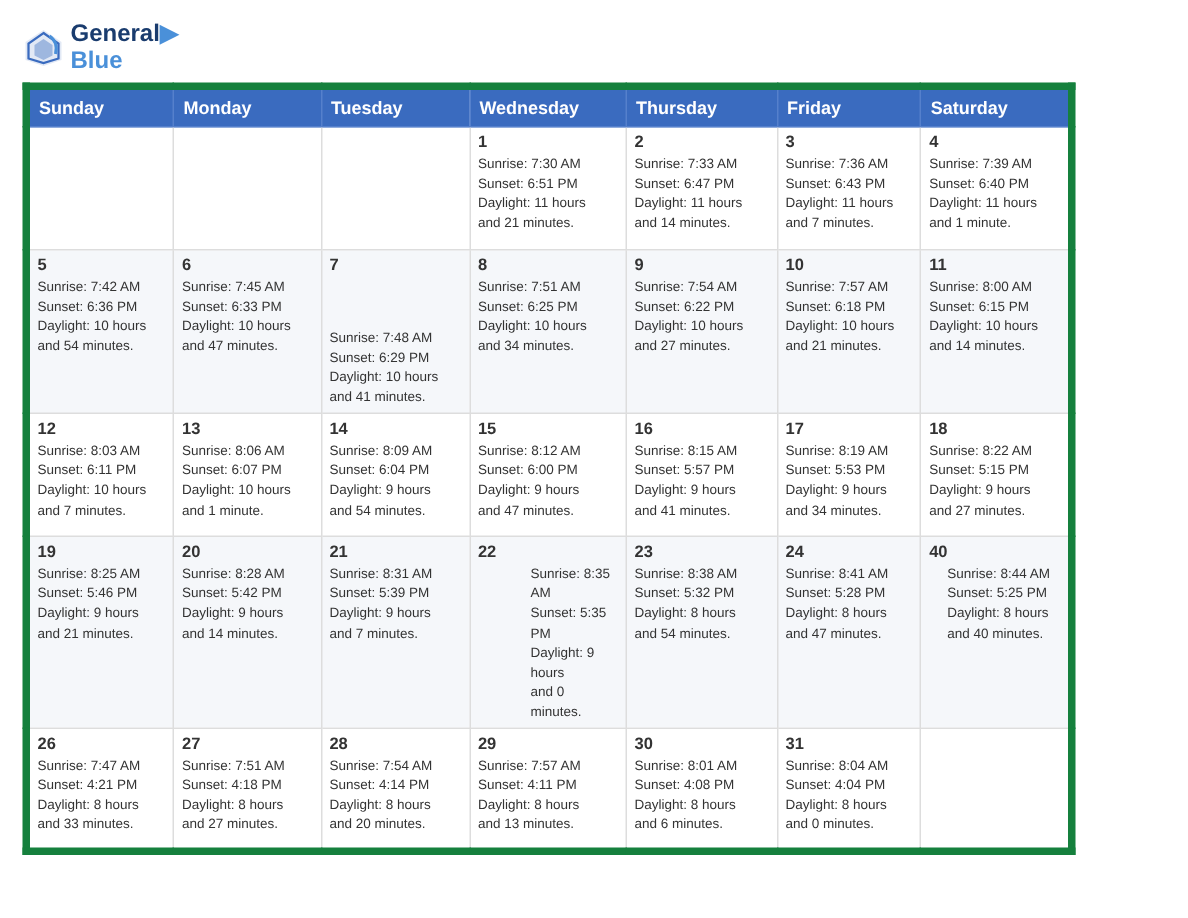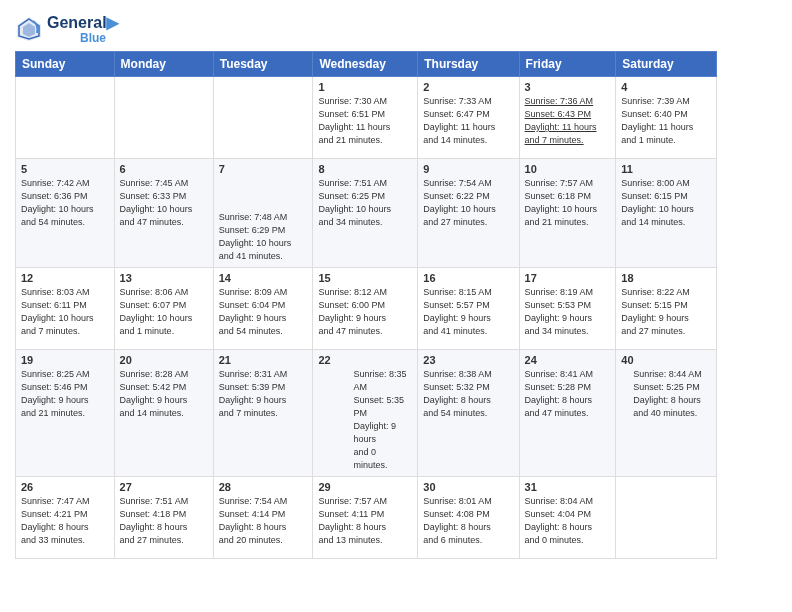--- a/index.html
+++ b/index.html
@@ -39,21 +39,21 @@
       color: #222;
       line-height: 1.1;
     }
     .subtitle {
       font-size: 14px;
       color: #444;
     }
     .calendar {
       width: 100%;
       border-collapse: collapse;
-      border: 1px solid #15803d;
+      border: 5px solid #15803d;
     }
     .calendar th {
       background-color: #3a6bbf;
       color: #fff;
       font-size: 12px;
       font-weight: bold;
       text-align: left;
       padding: 5px 6px;
       border: 1px solid #5580cc;
     }
@@ -93,21 +93,21 @@
     <div class="logo">
       <svg class="logo-icon" viewBox="0 0 28 28">
         <polygon points="14,2 26,10 26,22 14,26 2,22 2,10" fill="#3a6bbf" opacity="0.15"></polygon>
         <polygon points="14,4 24,11 24,21 14,24 4,21 4,11" fill="none" stroke="#3a6bbf" stroke-width="1.5"></polygon>
         <polygon points="14,8 20,12 20,19 14,22 8,19 8,12" fill="#3a6bbf" opacity="0.4"></polygon>
         <polygon points="14,6 22,12 20,22 14,25 8,22 6,12" fill="none"></polygon>
         <path d="M18 6 Q24 10 22 18" stroke="#4a90d9" stroke-width="2" fill="none"></path>
       </svg>
       <div>
         <div style="font-size:16px;font-weight:bold;color:#1a3c6e;line-height:1.1;">General<span style="color:#4a90d9;">▶</span></div>
-        <div style="font-size:12px;font-weight:bold;color:#4a90d9;line-height:1.1;margin-left:33px;">Blue</div>
+        <div style="font-size:16px;font-weight:bold;color:#4a90d9;line-height:1.1;">Blue</div>
       </div>
     </div>
     <div class="title-block">
       <div class="month-title"></div>
       <div class="subtitle"></div>
     </div>
   </div>
 
   <table class="calendar">
     <thead>
@@ -135,21 +135,21 @@
           </td>
           <td>
             <span class="day-number">2</span>
             <div class="day-info" style="white-space: pre-line;">Sunrise: 7:33 AM
 Sunset: 6:47 PM
 Daylight: 11 hours
 and 14 minutes.</div>
           </td>
           <td>
             <span class="day-number">3</span>
-            <div class="day-info" style="white-space: pre-line; text-decoration: underline;">Sunrise: 7:36 AM
+            <div class="day-info" style="white-space: pre-line;">Sunrise: 7:36 AM
 Sunset: 6:43 PM
 Daylight: 11 hours
 and 7 minutes.</div>
           </td>
           <td>
             <span class="day-number">4</span>
             <div class="day-info" style="white-space: pre-line;">Sunrise: 7:39 AM
 Sunset: 6:40 PM
 Daylight: 11 hours
 and 1 minute.</div>

